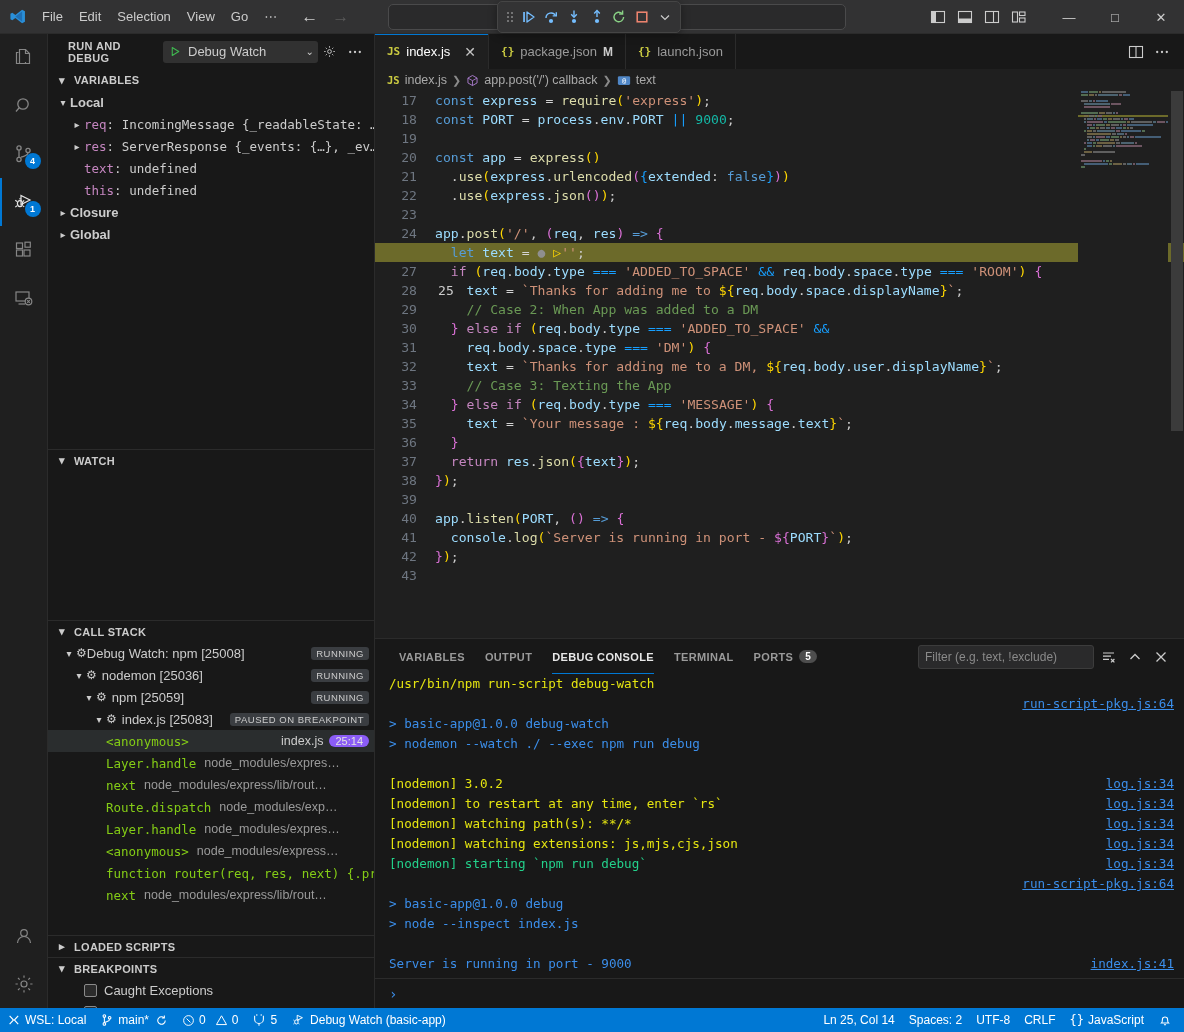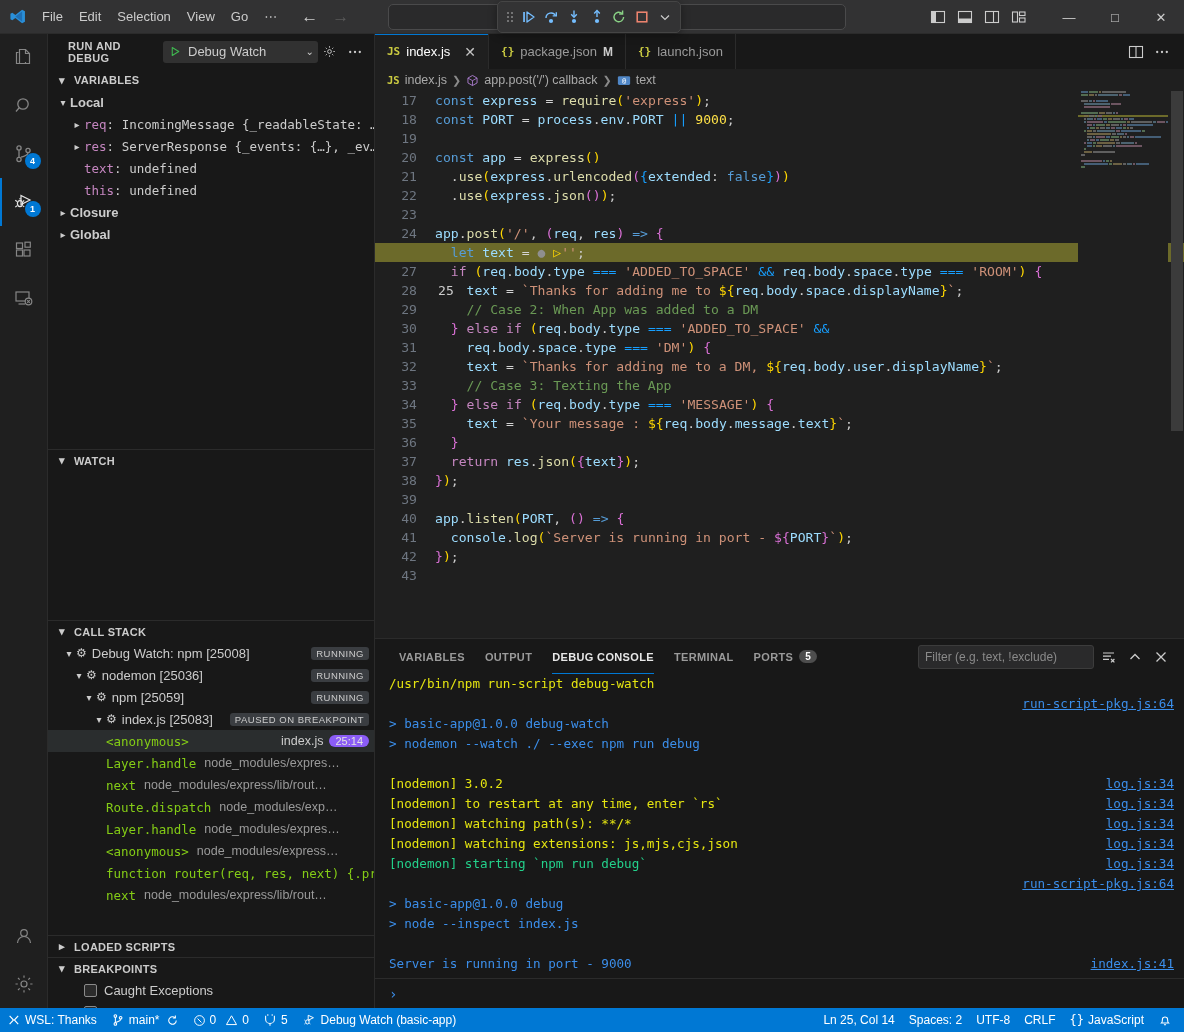--- a/index.html
+++ b/index.html
@@ -159,21 +159,21 @@
   .code-line.exec .gutter { color:#cccccc; }
   .code-txt { flex:1; padding-left:4px; position:relative; }
   .code-line.exec { background:#6c6a2a; }
   .code-line.exec .code-txt { background:#6c6a2a; }
   
   .k  { color:#569cd6; }  
   .kp { color:#c586c0; }  
   .v  { color:#9cdcfe; }  
   .fn { color:#dcdcaa; }  
   .s  { color:#ce9178; }  
-  .n  { color:#fde047; }  
+  .n  { color:#14b8a6; }  
   .c  { color:#6a9955; }  
   .p  { color:#cccccc; }  
   .y  { color:#ffd700; }  
   .pk { color:#da70d6; }  
   .bl { color:#179fff; }  
   .op { color:#d4d4d4; }
 
   #minimap {
     position:absolute; right:16px; top:0; width:90px; height:547px; background:#1f1f1f;
     overflow:hidden;
@@ -482,21 +482,21 @@
   </div>
 
   <div class="pane-title" style="position:absolute; top:586px; left:0; width:327px;">
     <span class="tw">▾</span>
     <span>CALL STACK</span>
   </div>
   <div style="position:absolute; top:608px; left:0; width:327px;">
     <div class="tree-row" style="padding-left:14px;">
       <span class="twisty">▾</span>
       <span class="bug">⚙</span>
-      <span style="margin-left:5px;">Debug Watch: npm [25008]</span>
+      <span style="">Debug Watch: npm [25008]</span>
       <span class="cs-badge">RUNNING</span>
     </div>
     <div class="tree-row" style="padding-left:24px;">
       <span class="twisty">▾</span>
       <span class="bug">⚙</span>
       <span style="margin-left:5px;">nodemon [25036]</span>
       <span class="cs-badge">RUNNING</span>
     </div>
     <div class="tree-row" style="padding-left:34px;">
       <span class="twisty">▾</span>
@@ -888,21 +888,21 @@
   <div id="console-input">
     <span class="prompt-chev">›</span>
   </div>
 </div>
 
 <div id="statusbar">
   <div class="sb-item">
     <svg width="14" height="14" viewBox="0 0 16 16">
         <path d="M3 3.2 7.4 8 3 12.8M12.8 3.2 8.4 8l4.4 4.8" fill="none" stroke="#ffffff" stroke-width="1.3"></path>
       </svg>
-    <span>WSL: Thanks</span>
+    <span>WSL: Local</span>
   </div>
   <div class="sb-item">
     <svg width="14" height="14" viewBox="0 0 16 16">
         <circle cx="5" cy="3.5" r="1.5" fill="none" stroke="#fff" stroke-width="1.2"></circle>
         <circle cx="5" cy="12.5" r="1.5" fill="none" stroke="#fff" stroke-width="1.2"></circle>
         <circle cx="11" cy="5.5" r="1.5" fill="none" stroke="#fff" stroke-width="1.2"></circle>
         <path d="M5 5v6M11 7c0 2.6-3 2.3-5 3.6" fill="none" stroke="#fff" stroke-width="1.2"></path>
       </svg>
     <span>main*</span>
     <svg width="13" height="13" viewBox="0 0 16 16" style="margin-left:2px;">

